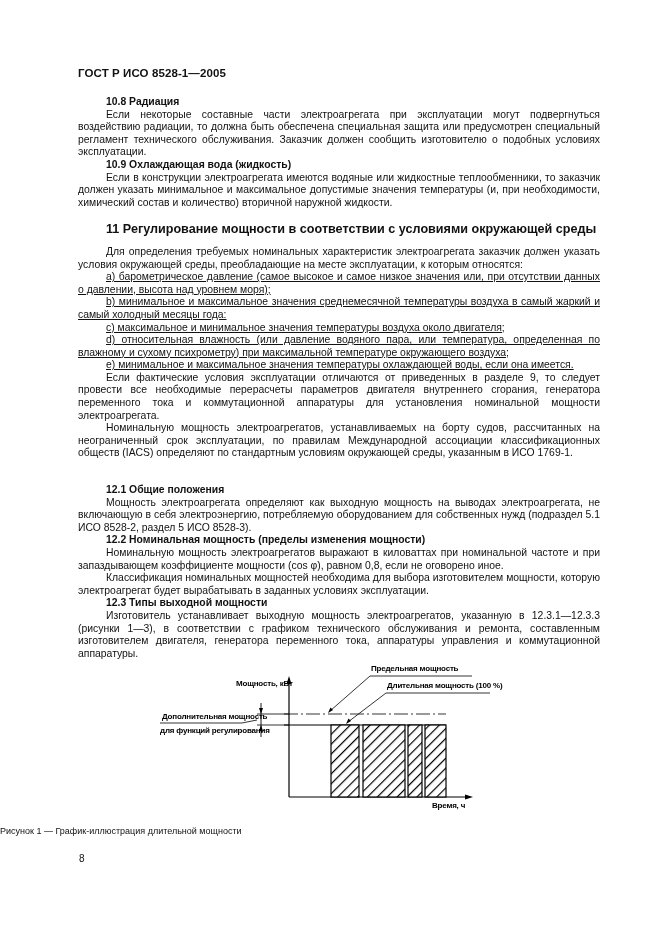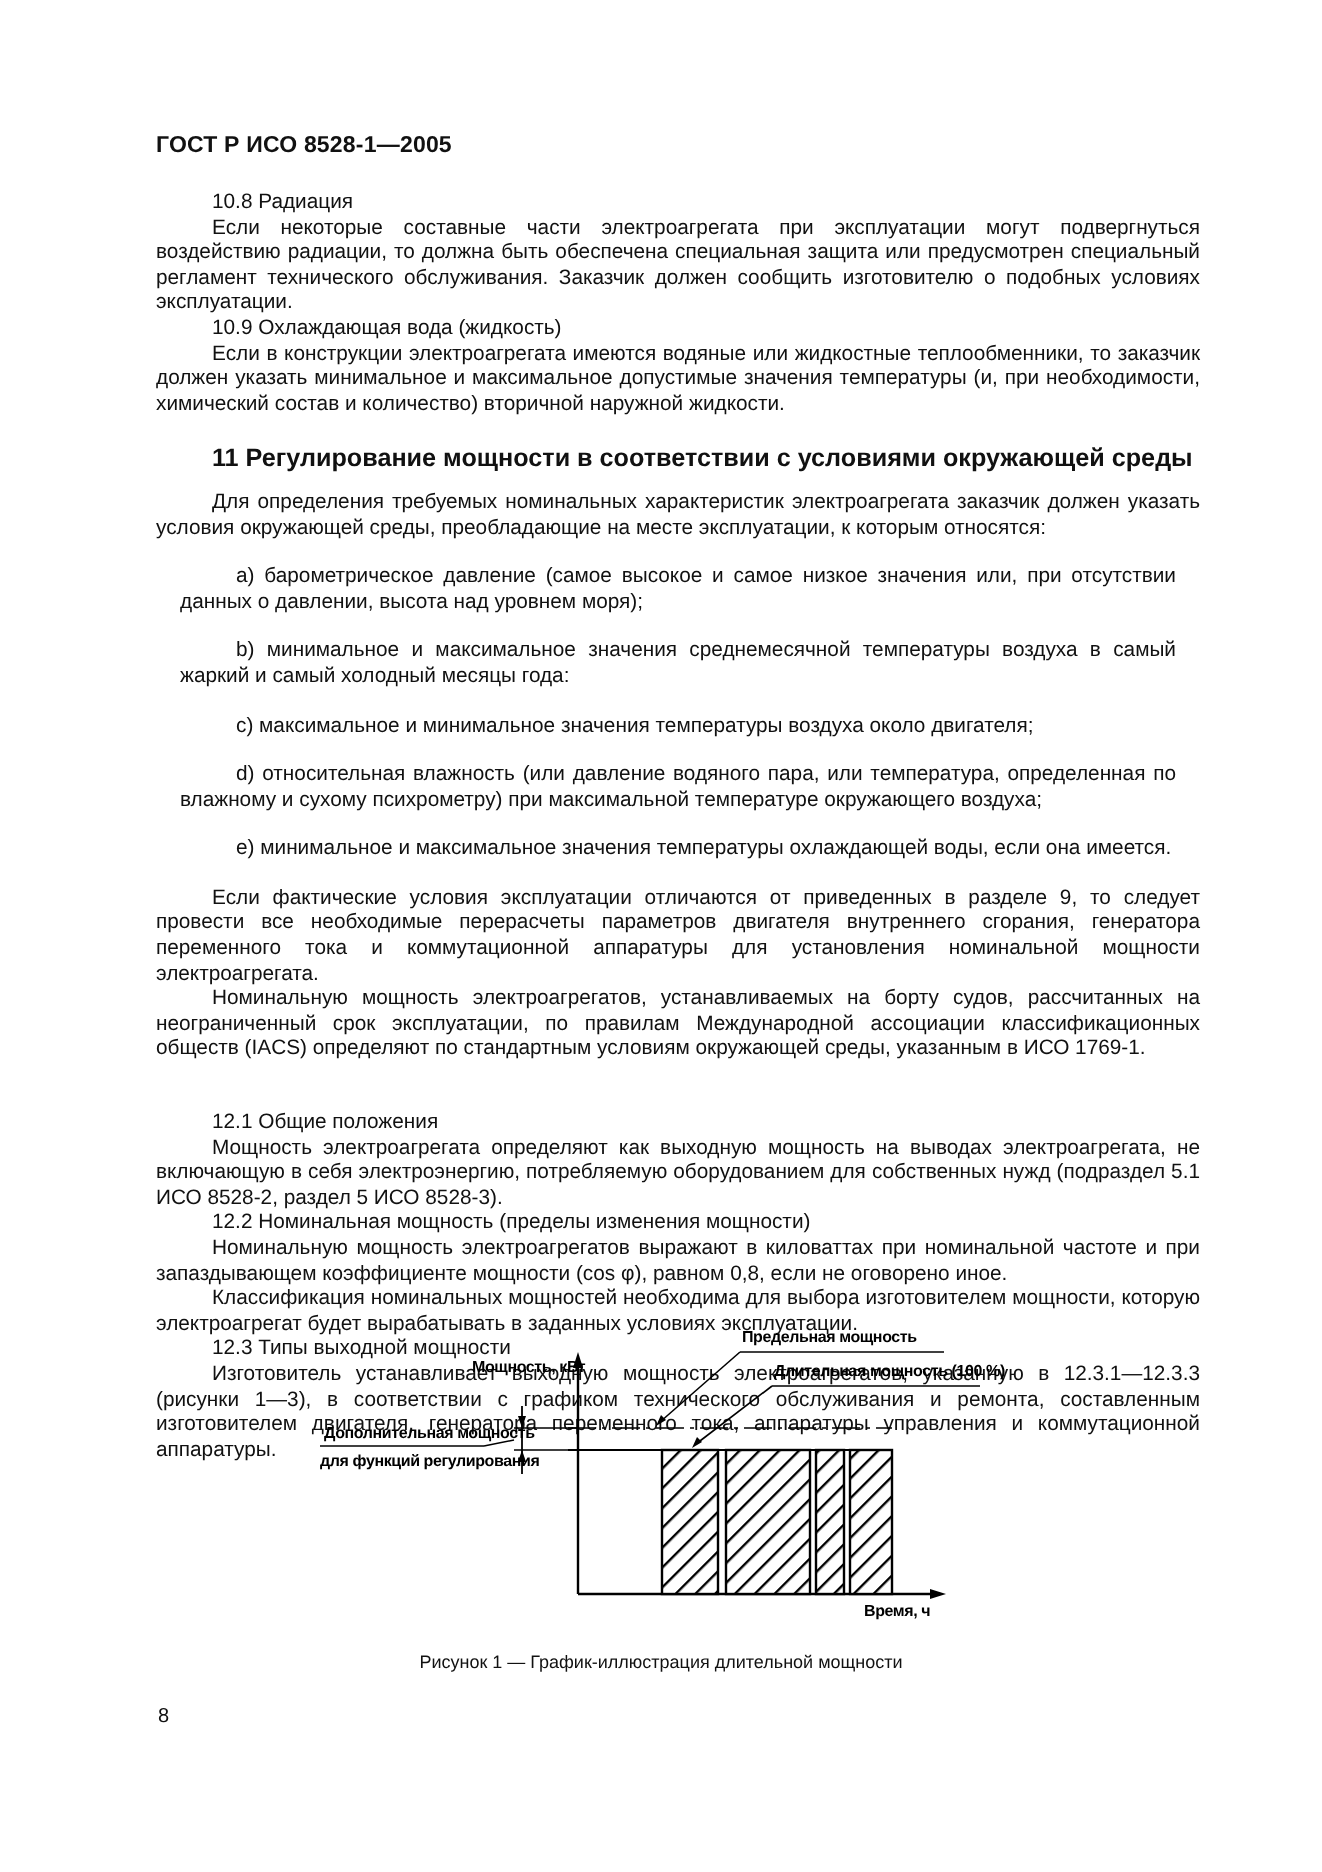--- a/index.html
+++ b/index.html
@@ -25,33 +25,34 @@
     }
     .content {
       position: absolute;
       left: 78px;
       top: 96px;
       width: 522px;
       font-size: 10.4px;
       line-height: 12.6px;
     }
     .sub {
-      font-weight: normal;
+      font-weight: bold;
       padding-left: 28px;
       margin: 0;
     }
     .para {
       margin: 0;
       text-indent: 28px;
       text-align: justify;
     }
     .item {
-      margin: 12px;
+      margin: 0;
       text-indent: 28px;
       text-align: justify;
+      text-decoration: underline;
     }
     .sec-title {
       font-weight: bold;
       font-size: 12.6px;
       padding-left: 28px;
       margin: 0;
     }
     .sp-a { height: 14px; }
     .sp-b { height: 10px; }
     .figure {
@@ -68,21 +69,20 @@
       font-weight: bold;
       white-space: nowrap;
       letter-spacing: -0.2px;
       color: #000;
     }
     .caption {
       position: absolute;
       left: 0;
       width: 661px;
       top: 826px;
-      text-align: center;
       font-size: 9px;
     }
     .page-num {
       position: absolute;
       left: 79px;
       top: 853px;
       font-size: 10px;
     }
   </style>
 </head>

